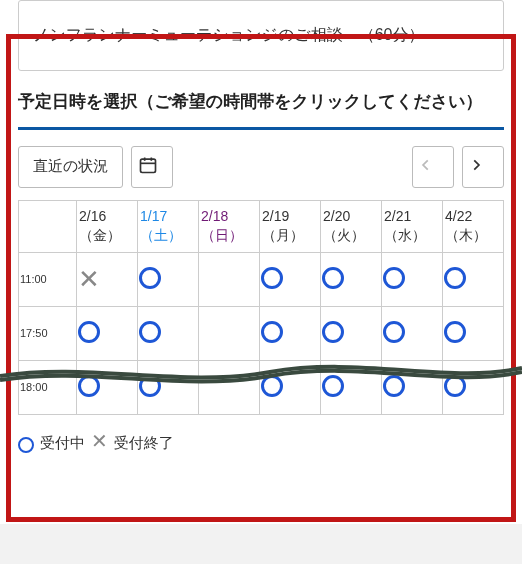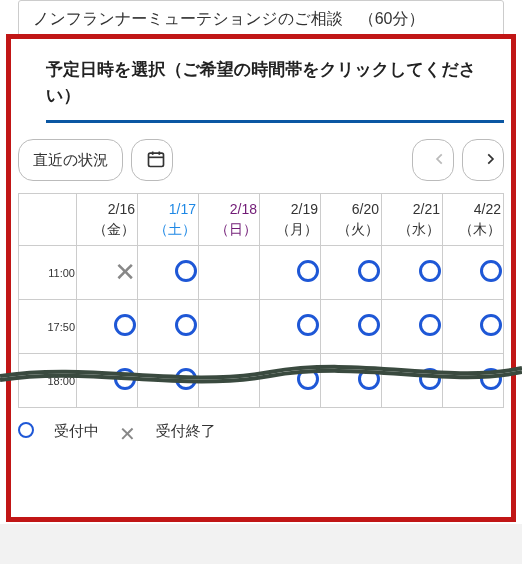--- a/index.html
+++ b/index.html
@@ -7,21 +7,21 @@
     margin: 0;
     font-family: "Hiragino Kaku Gothic ProN", "Meiryo", sans-serif;
     background: #fff;
     width: 522px;
     height: 564px;
     overflow: hidden;
     position: relative;
   }
   .top-truncated {
     margin: 0 18px 12px 18px;
-    padding: 8px 14px;
+    padding: 24px 14px;
     border: 1px solid #ccc;
     border-radius: 3px;
     color: #333;
     font-size: 16px;
     white-space: nowrap;
     overflow: hidden;
   }
   .red-frame {
     position: absolute;
     left: 6px; right: 6px;
@@ -33,52 +33,51 @@
   .main {
     margin: 0 18px;
   }
   .section-title {
     font-size: 17px;
     font-weight: bold;
     color: #222;
     padding: 6px 0 12px 0;
     border-bottom: 3px solid #0a57a3;
     line-height: 1.5;
-    margin-left: 28px;
   }
   .toolbar {
     display: flex;
     align-items: center;
     gap: 8px;
     margin: 16px 0 12px 0;
   }
   .btn {
     border: 1px solid #bbb;
     background: #fff;
     height: 42px;
     display: inline-flex;
     align-items: center;
-    justify-content: flex-end;
-    border-radius: 15px;
+    justify-content: flex-start;
+    border-radius: 3px;
     cursor: pointer;
     font-size: 15px;
     color: #333;
   }
   .btn-text { padding: 0 14px; }
   .btn-icon { width: 42px; }
   .spacer { flex: 1; }
   .btn.disabled { color: #bbb; cursor: default; }
   table.cal {
     width: 100%;
     border-collapse: collapse;
     table-layout: fixed;
   }
   table.cal th, table.cal td {
     border: 1px solid #ccc;
-    text-align: right;
+    text-align: left;
     vertical-align: middle;
     font-size: 14px;
     background: #fff;
   }
   table.cal thead th {
     padding: 6px 2px;
     font-weight: normal;
     color: #333;
     line-height: 1.4;
   }
@@ -102,22 +101,22 @@
       -45deg,
       #eee 0, #eee 5px,
       #ddd 5px, #ddd 10px
     );
   }
   .legend {
     margin: 14px 0 10px 0;
     font-size: 15px;
     color: #333;
     display: flex;
-    align-items: flex-start;
-    gap: 20px;
+    align-items: flex-end;
+    gap: 6px;
   }
   .legend .slot-open { width: 16px; height: 16px; border-width: 2px; vertical-align: middle; }
   .legend .x { font-size: 20px; color: #888; }
   .wave-cut {
     position: absolute;
     left: 0; right: 0;
     top: 358px;
     height: 28px;
     z-index: 15;
     pointer-events: none;
@@ -188,21 +187,21 @@
             </th>
             <th class="sun">
               <div>2/18</div>
               <div>（日）</div>
             </th>
             <th class="">
               <div>2/19</div>
               <div>（月）</div>
             </th>
             <th class="">
-              <div>6/20</div>
+              <div>2/20</div>
               <div>（火）</div>
             </th>
             <th class="">
               <div>2/21</div>
               <div>（水）</div>
             </th>
             <th class="">
               <div>4/22</div>
               <div>（木）</div>
             </th>

